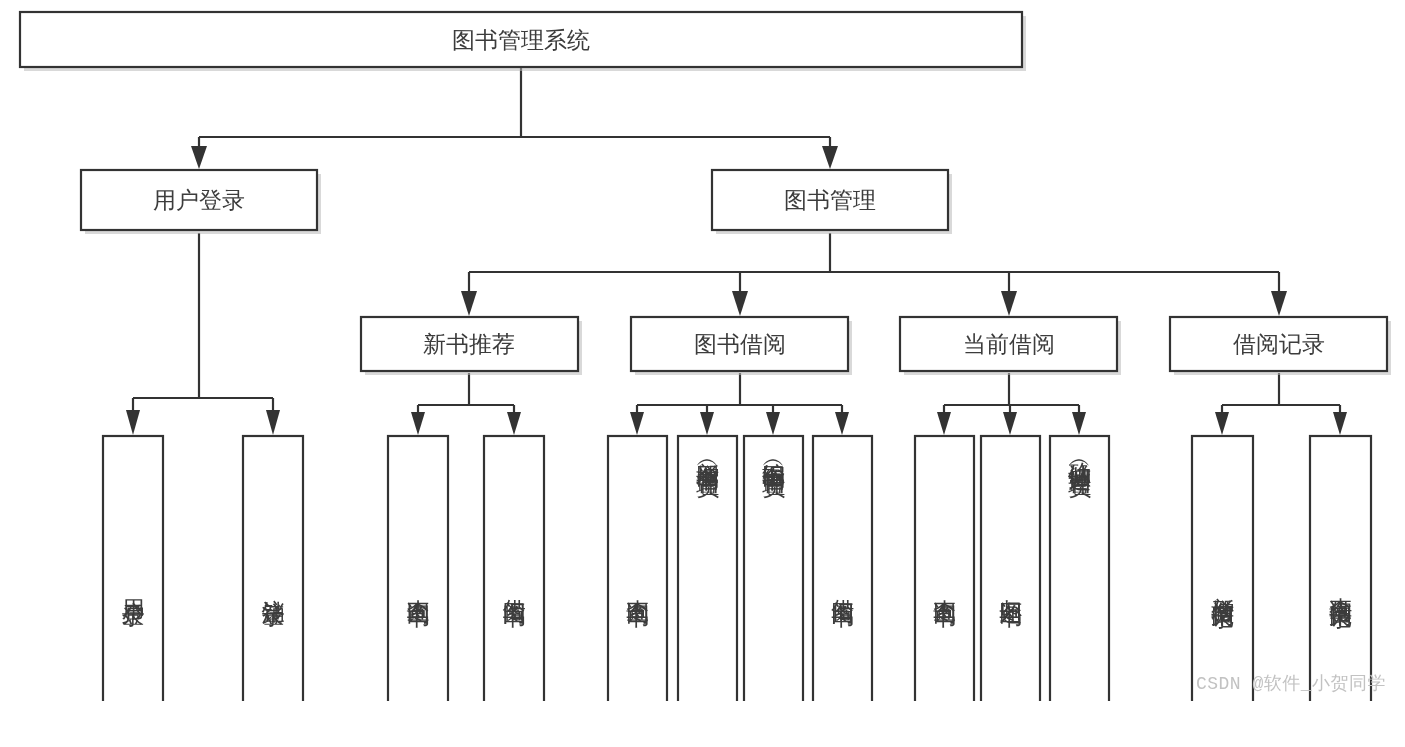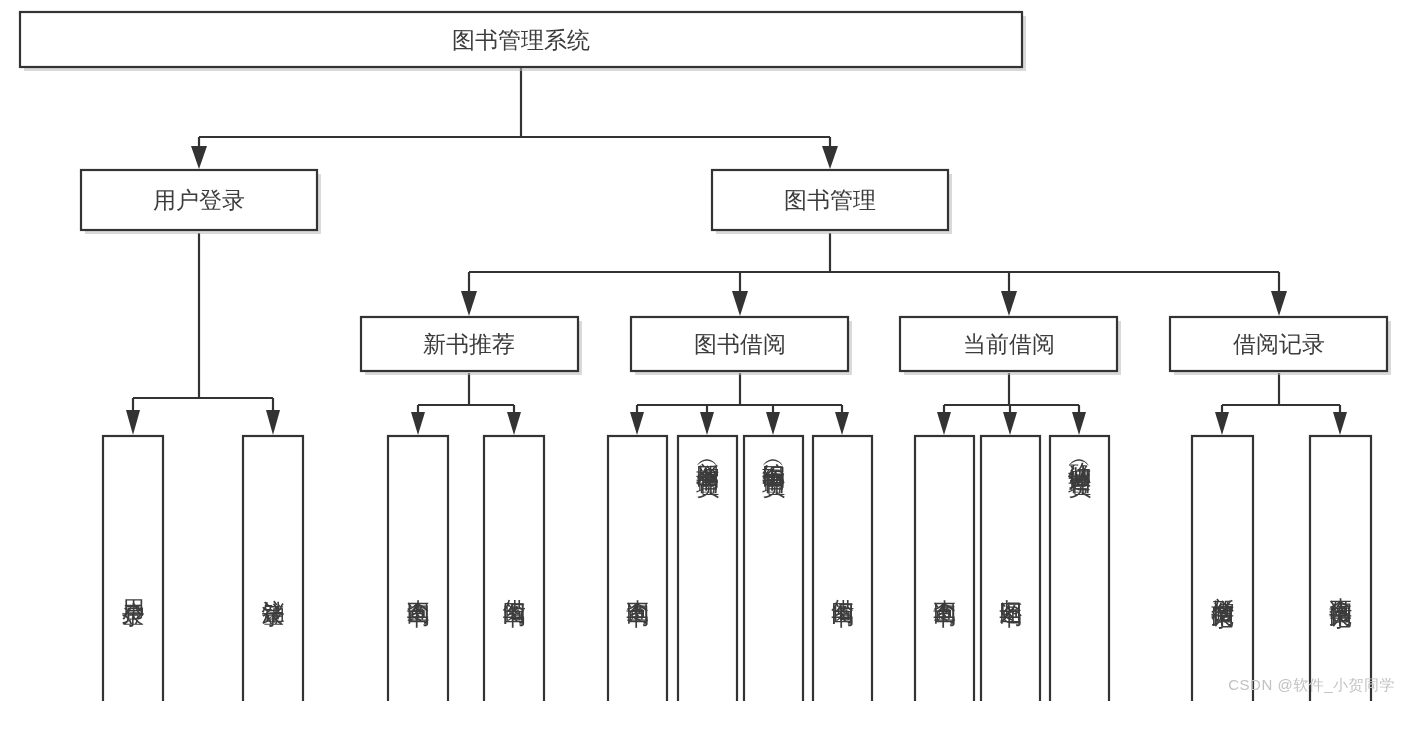--- a/index.html
+++ b/index.html
@@ -45,25 +45,25 @@
   }
   .node-label {
     fill: #3c3c3c;
     font-family: "DejaVu Sans", "Liberation Sans", sans-serif;
     font-size: 23px;
     text-anchor: middle;
     dominant-baseline: middle;
   }
   .watermark {
     position: absolute;
-    right: 10px;
+    right: 19px;
     bottom: 6px;
     color: #c2c2c2;
-    font-size: 15px;
-    font-family: Liberation Sans, sans-serif;
+    font-size: 18px;
+    font-family: Liberation Mono, monospace;
     letter-spacing: 0.5px;
     white-space: nowrap;
     user-select: none;
   }
 </style>
 </head>
 <body>
 
 <div id="stage">
 

